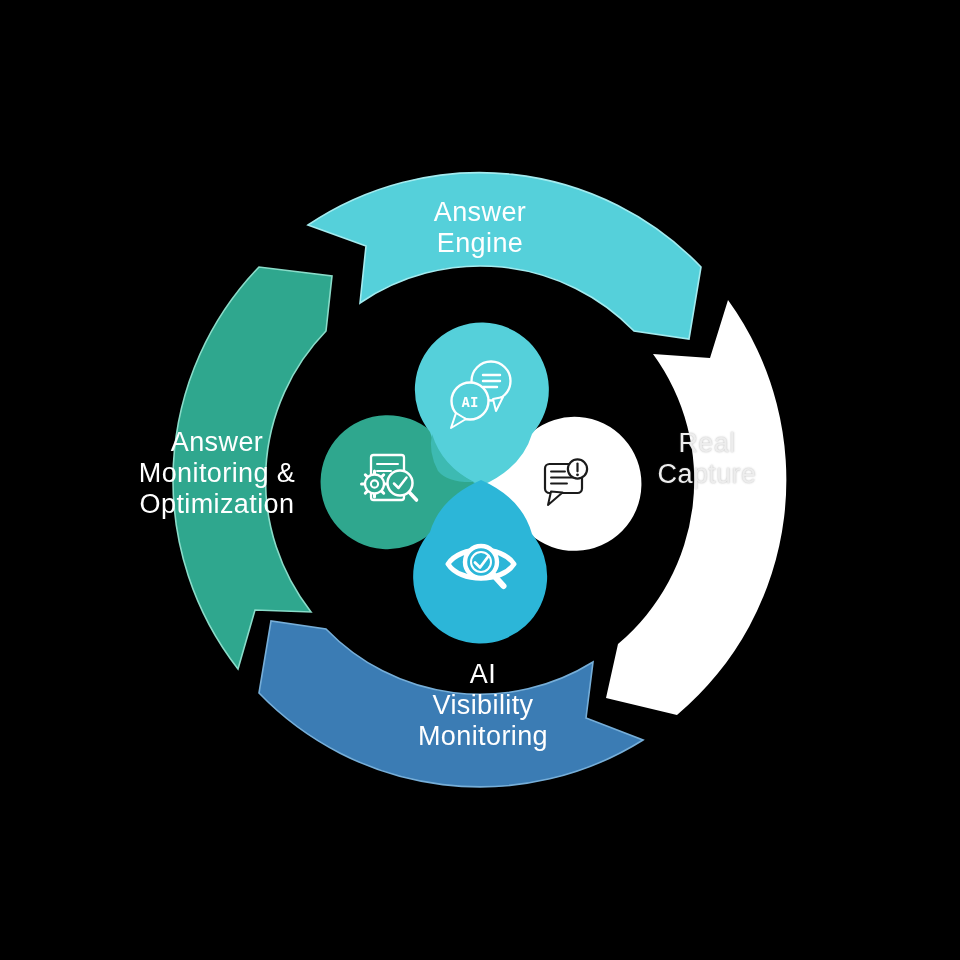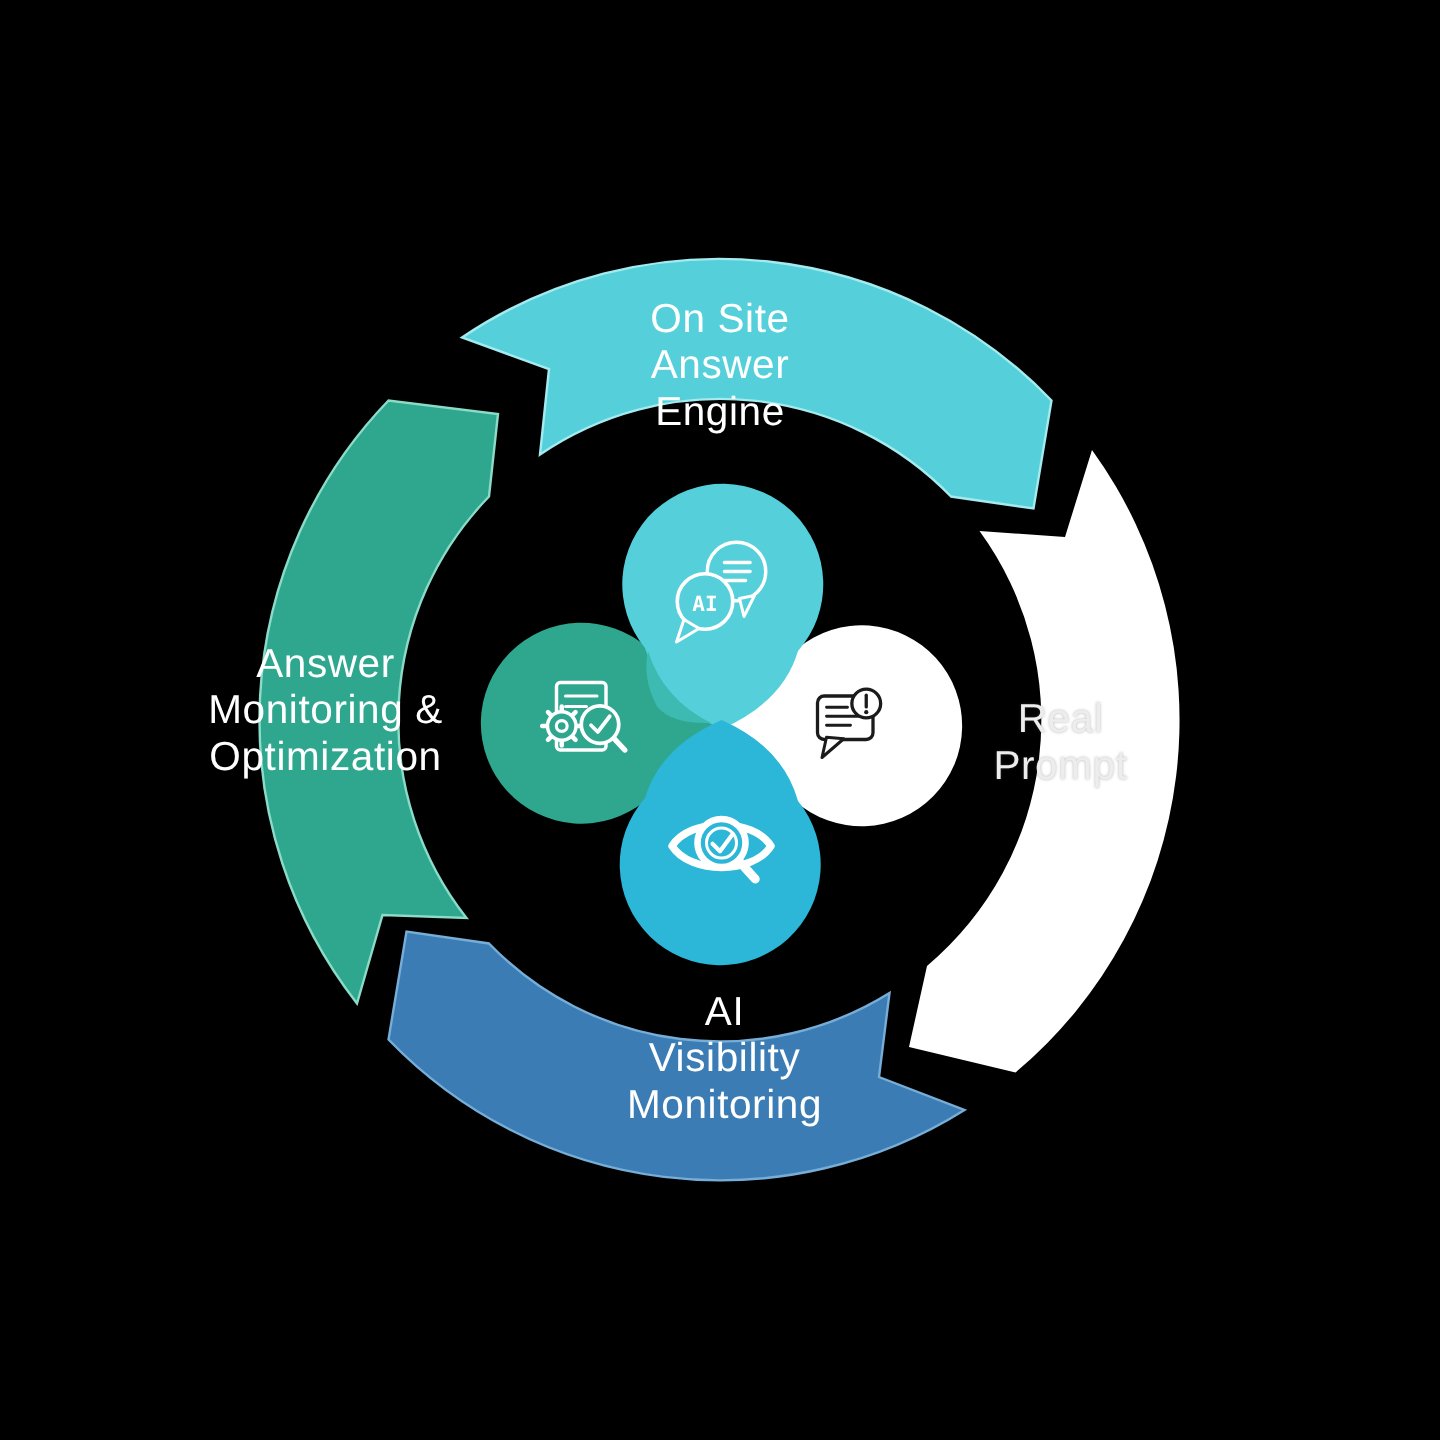--- a/index.html
+++ b/index.html
@@ -69,28 +69,27 @@
     <g fill="none" stroke-linecap="round" stroke-linejoin="round" stroke="#ffffff">
       <path stroke-width="5" d="M 448 564 C 460 545 502 545 514 564 C 502 583 460 583 448 564 Z"></path>
       <circle cx="481" cy="562" r="16" stroke-width="4.4" fill="#2cb6d8"></circle>
       <circle cx="481" cy="562" r="10" stroke-width="2"></circle>
       <path stroke-width="2.8" d="M 475 562.5 L 480 567.5 L 488.5 556"></path>
       <path stroke-width="6" d="M 493.5 575 L 503.5 586"></path>
     </g>
   </svg>
 
   <div class="label" id="label-top" style="left:330px; top:197px; width:300px;">
-    <div class="ln">On Site</div>
     <div class="ln bold">Answer</div>
     <div class="ln bold">Engine</div>
   </div>
 
-  <div class="label" id="label-right" style="left:597px; top:428px; width:220px;margin-top:36px;">
+  <div class="label" id="label-right" style="left:597px; top:428px; width:220px;">
     <div class="ln">Real</div>
-    <div class="ln bold">Prompt</div>
+    <div class="ln bold">Capture</div>
   </div>
 
   <div class="label" id="label-bottom" style="left:333px; top:659px; width:300px;">
     <div class="ln bold">AI</div>
     <div class="ln bold">Visibility</div>
     <div class="ln">Monitoring</div>
   </div>
 
   <div class="label" id="label-left" style="left:102px; top:427px; width:230px;">
     <div class="ln bold">Answer</div>

